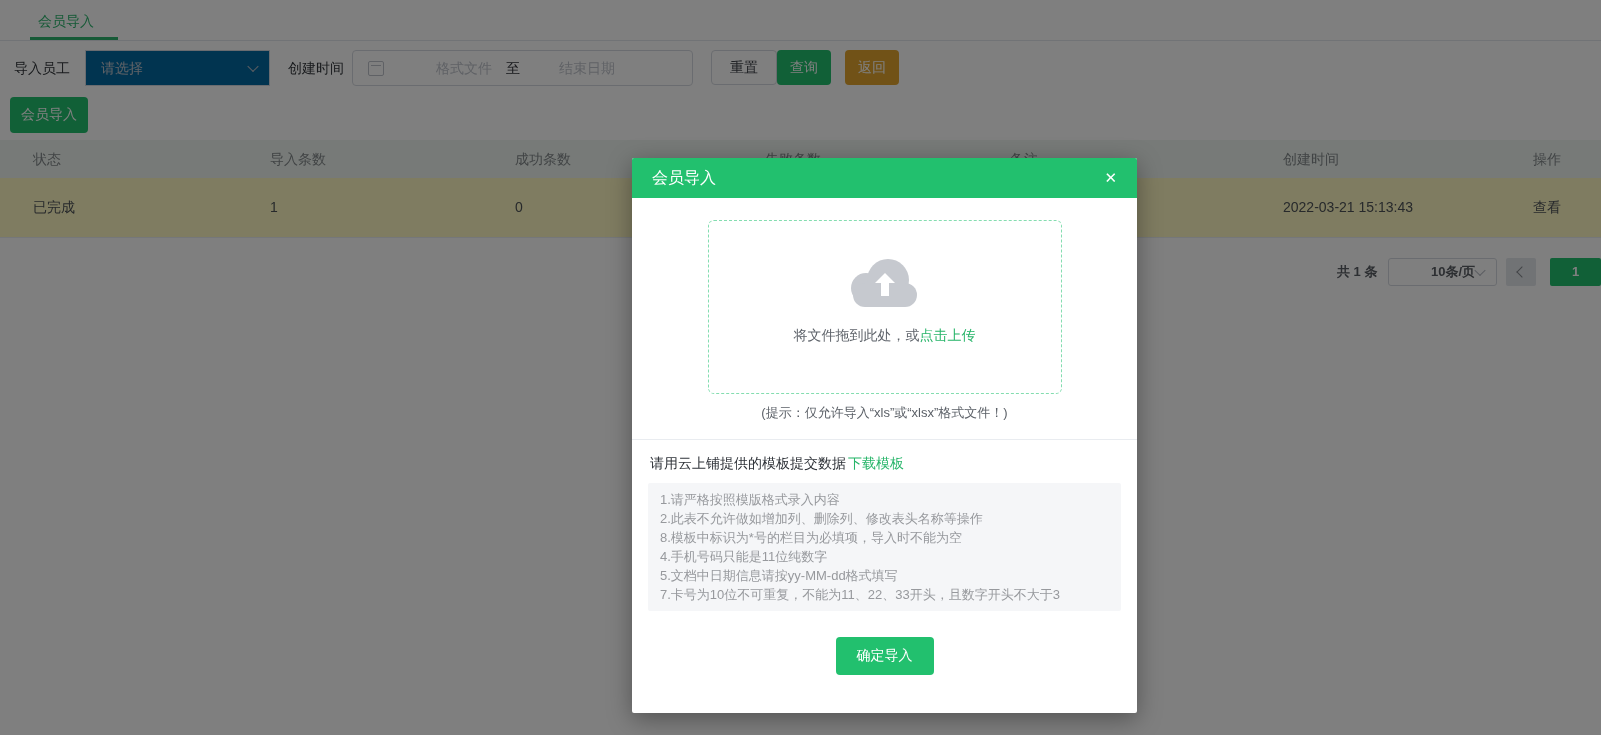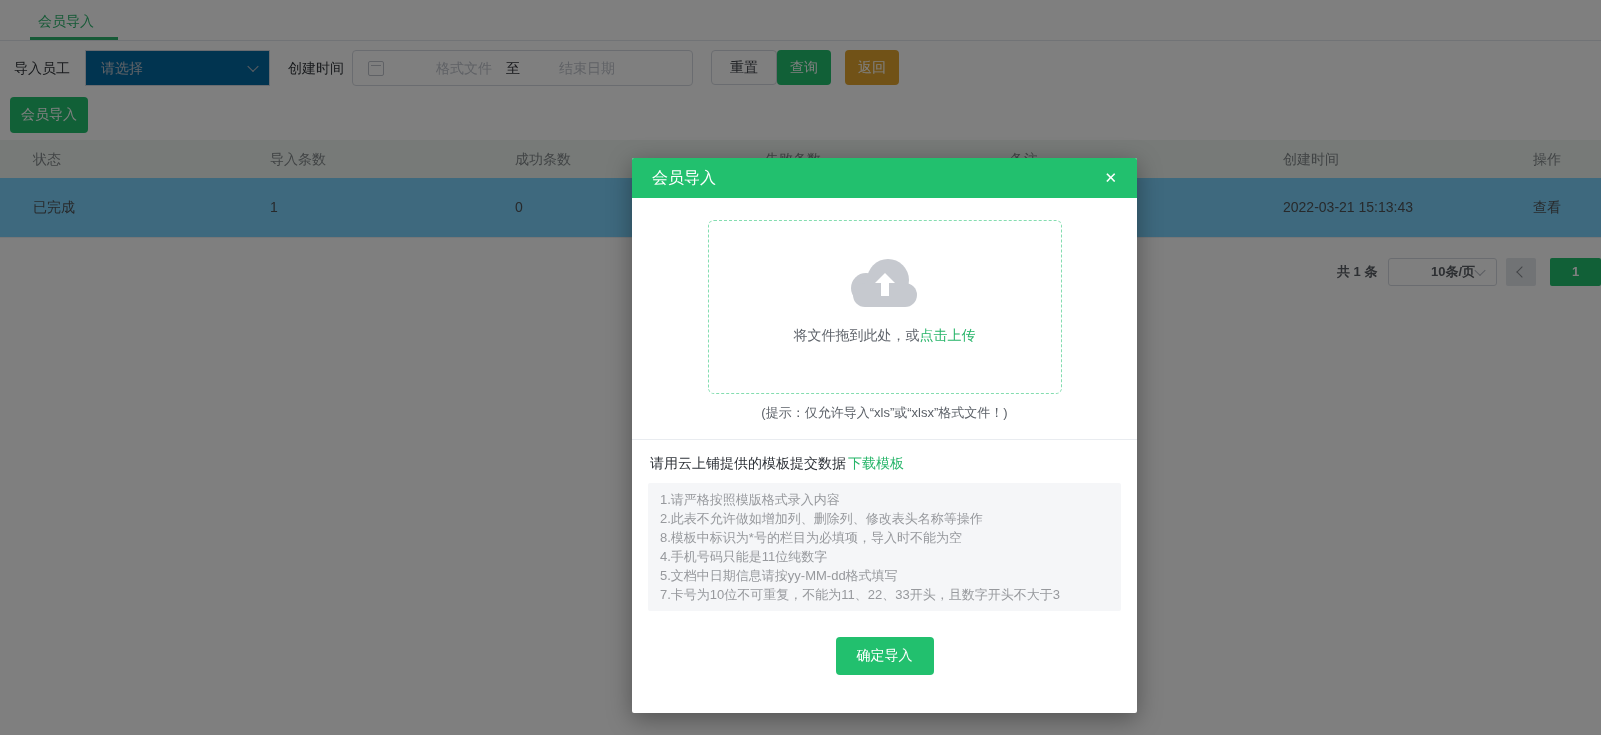--- a/index.html
+++ b/index.html
@@ -29,21 +29,21 @@
   .fbtn{position:absolute;top:0;height:35px;}
   .btn.plain{background:#fff;border:1px solid #d5d9e0;color:#3f434a;}
   .btn.green{background:var(--brand-green);color:#fff;}
   .btn.orange{background:var(--warning-orange);color:#fff;}
 
   .import-btn{position:absolute;left:10px;top:97px;width:78px;height:36px;}
 
   
   .thead{position:absolute;left:0;top:140px;width:100%;height:38px;background:#eef5f0;border-bottom:1px solid #d9e0db;}
   .thead span{position:absolute;top:0;line-height:38px;font-size:14px;color:#82878a;}
-  .trow{position:absolute;left:0;top:178px;width:100%;height:59px;border-bottom:1px solid #ebeef2;background:#7dd3fc;}
+  .trow{position:absolute;left:0;top:178px;width:100%;height:59px;border-bottom:1px solid #ebeef2;background:#fef9c3;}
   .trow span{position:absolute;top:0;line-height:59px;font-size:14px;color:#4f5357;}
   .trow .link{cursor:pointer;}
 
   .link{color:var(--link-green);}
 
   
   .pagination{position:absolute;left:0;top:258px;width:100%;height:28px;font-size:13px;font-weight:bold;}
   .pg-total{position:absolute;left:1337px;line-height:28px;color:#5a5e64;}
   .psel{position:absolute;left:1388px;top:0;width:107px;height:26px;border:1px solid #d5d9e0;border-radius:3px;background:#fff;cursor:pointer;}
   .psel span.val{position:absolute;left:0;width:86px;text-align:right;line-height:26px;color:#5a5e64;font-size:13px;}

